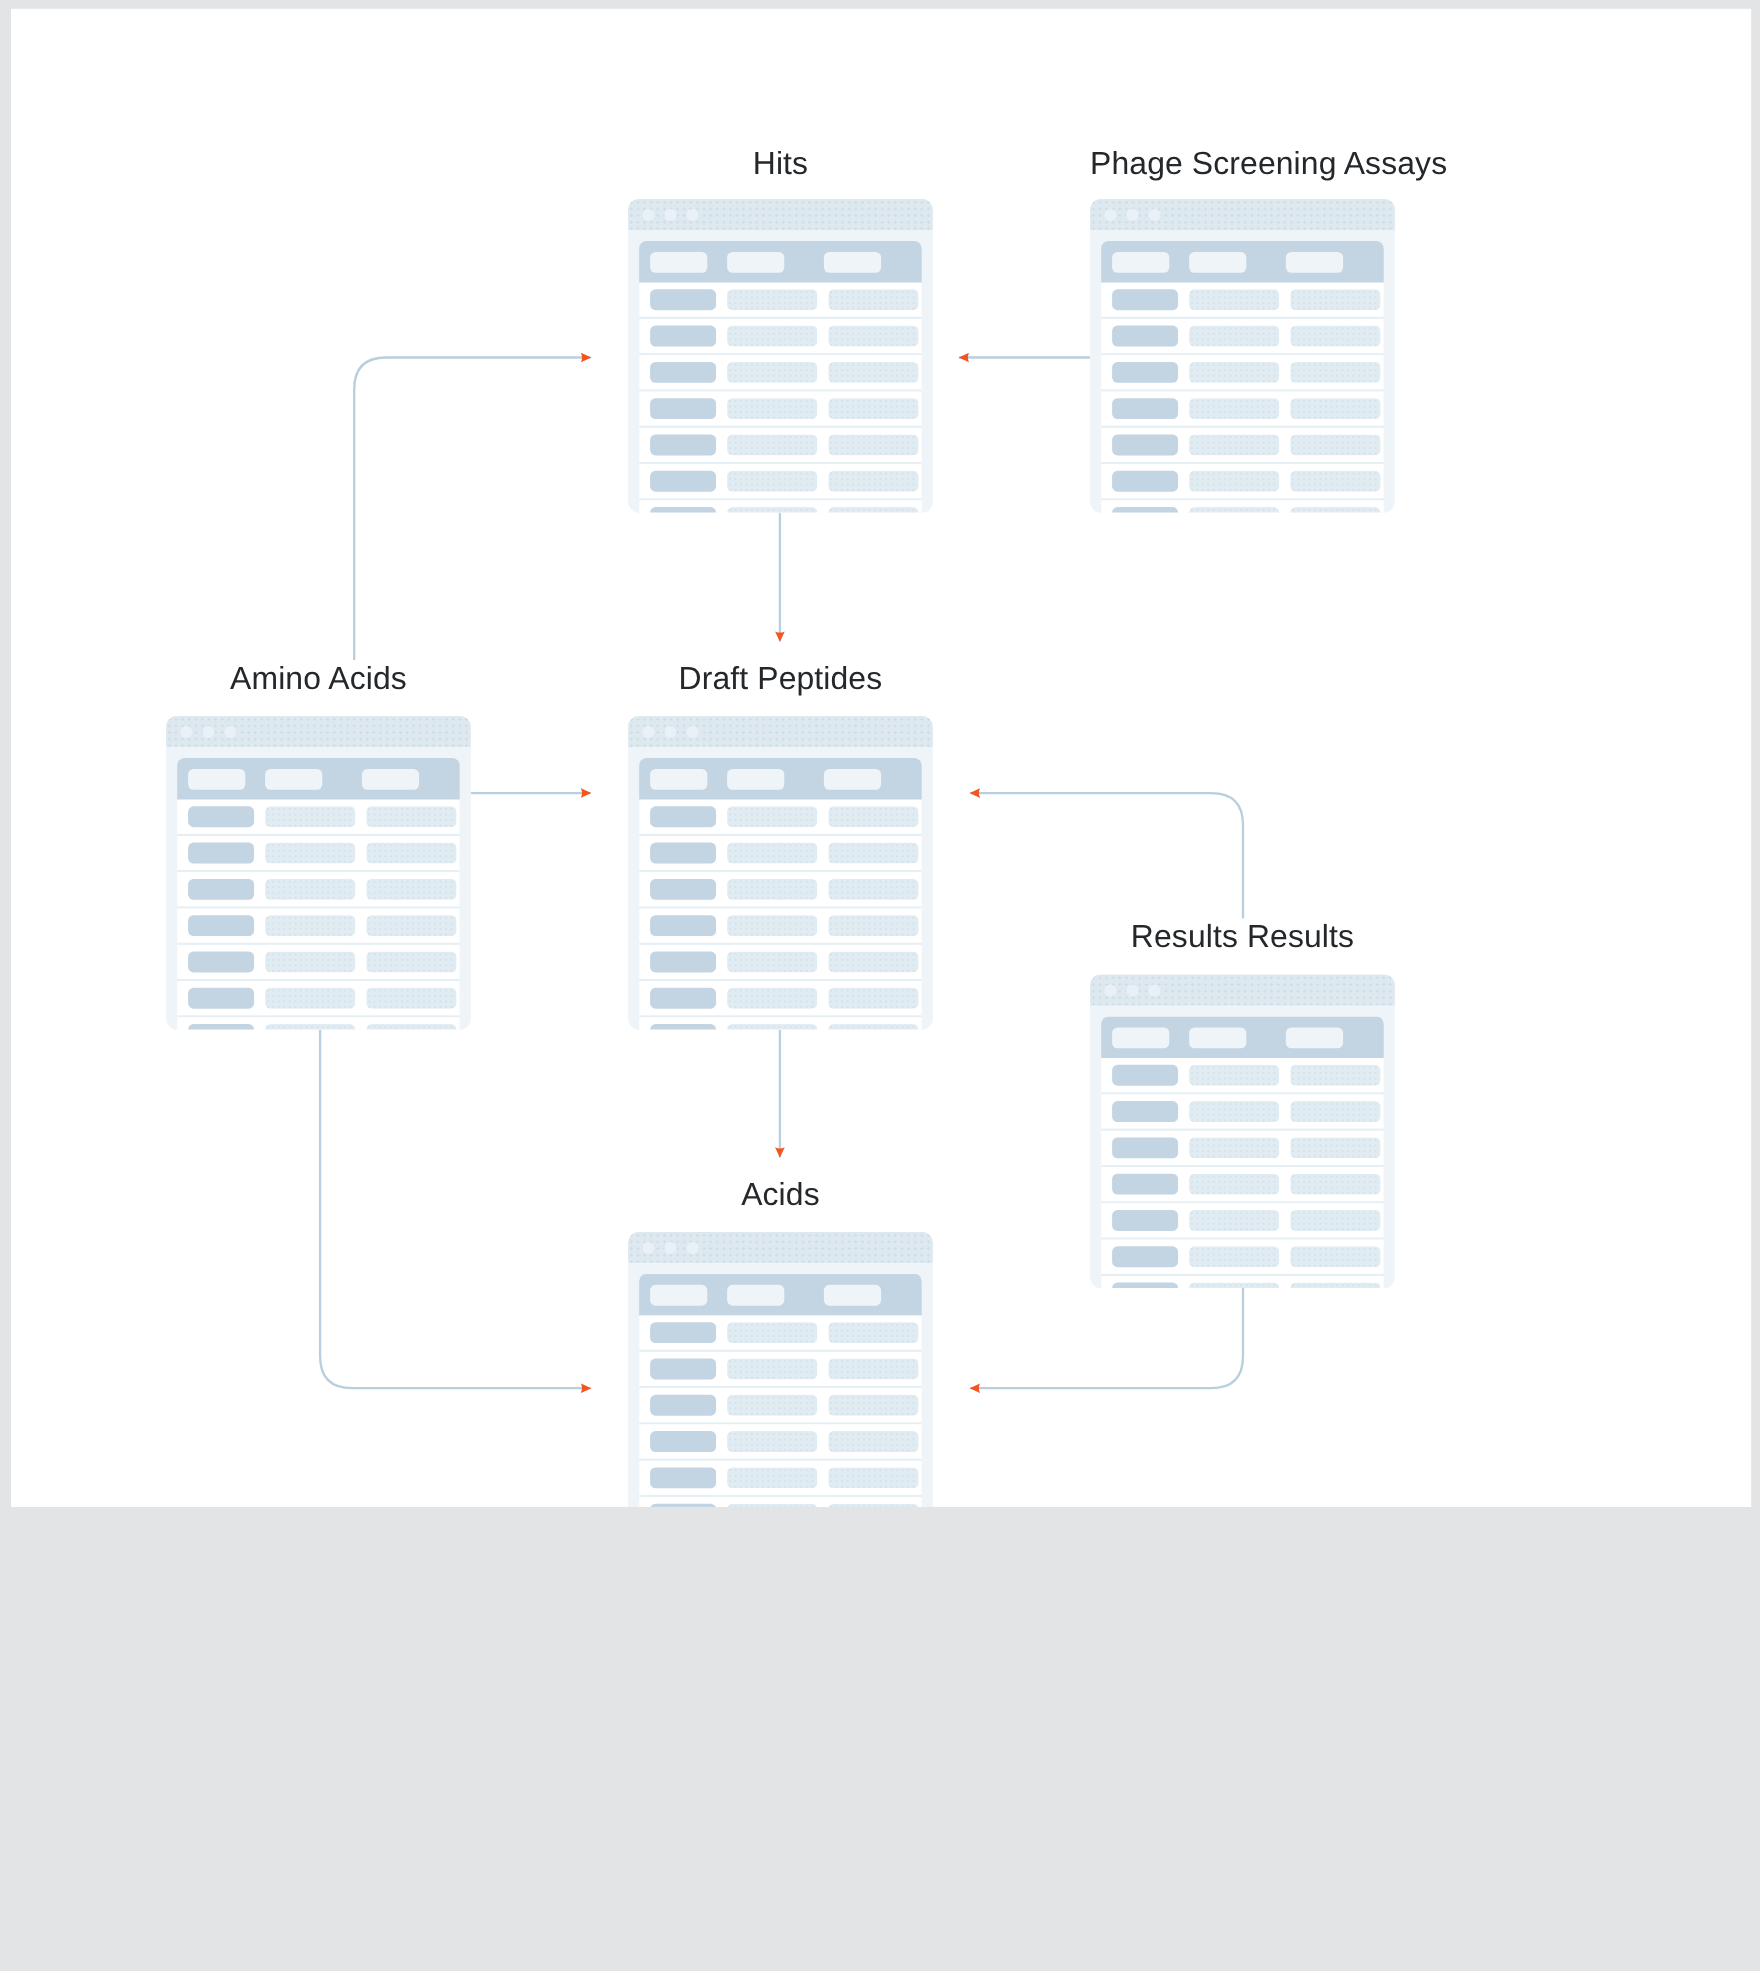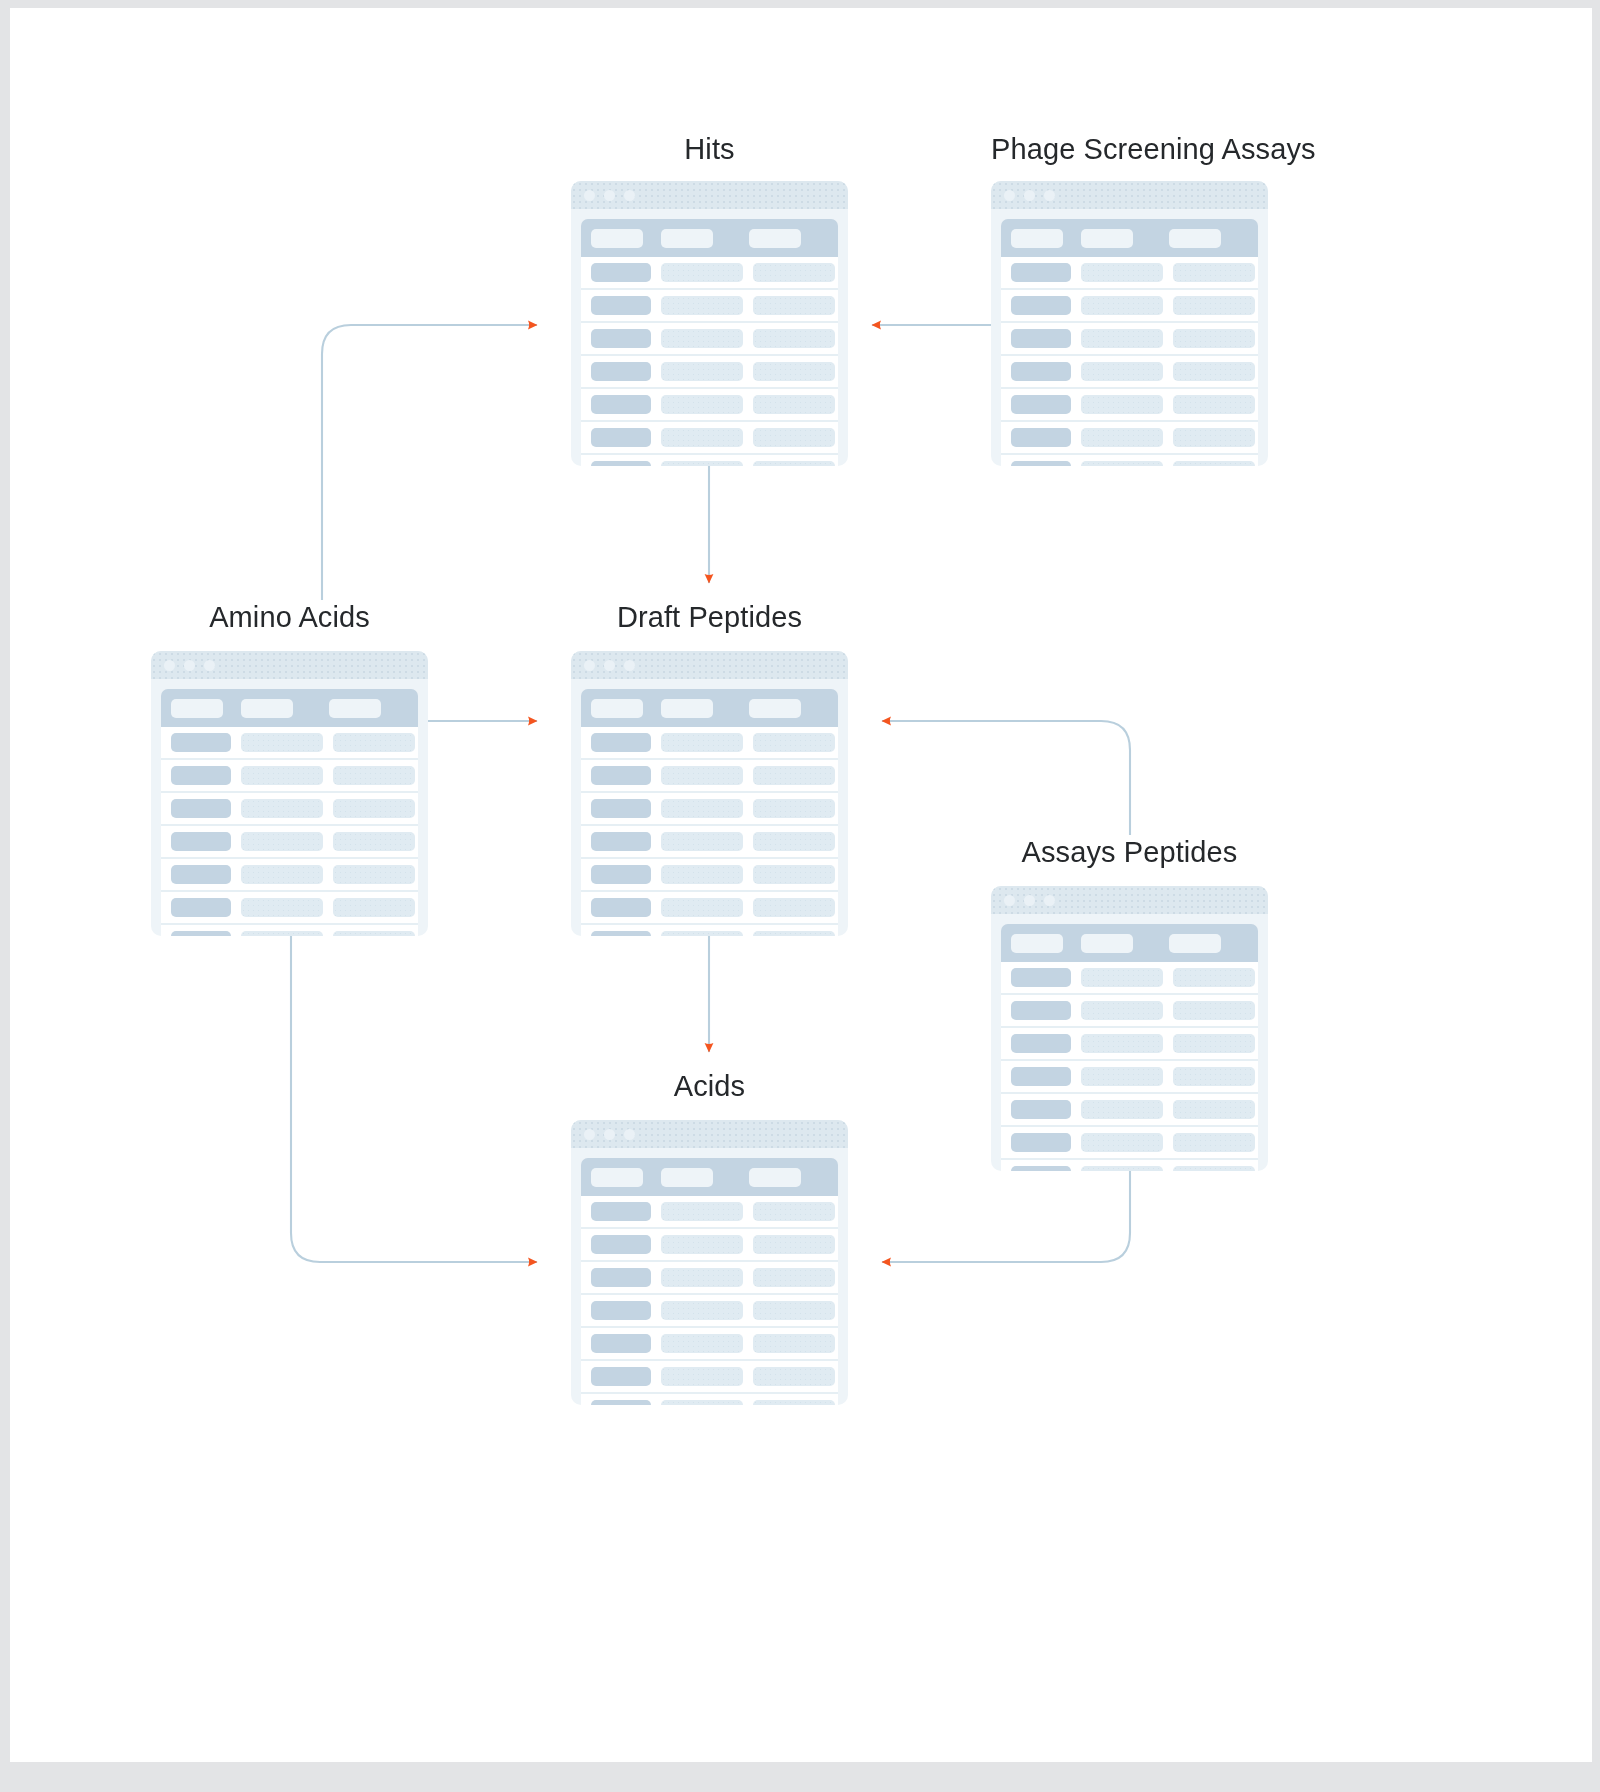--- a/index.html
+++ b/index.html
@@ -12,21 +12,21 @@
     height: 1792px;
     font-family: "Liberation Sans", "DejaVu Sans", sans-serif;
     overflow: hidden;
   }
 
   #canvas {
     position: absolute;
     left: 10px;
     top: 8px;
     width: 1582px;
-    height: 1754px;
+    height: 1362px;
     background: #ffffff;
     overflow: hidden;
   }
 
   
   #edges {
     position: absolute;
     left: 0; top: 0;
     width: 1582px;
     height: 1778px;
@@ -373,21 +373,21 @@
             <div class="cell key" style="width:60px;"></div>
             <div class="cell val" style="width:82px; margin-left:10px;"></div>
             <div class="cell val" style="width:82px; margin-left:10px;"></div>
           </div>
         </div>
       </div>
     </div>
   </div>
 
   <div class="node" style="left:981px; top:827px; width:277px;">
-    <div class="node-label" style="top:0px;">Assays Peptides</div>
+    <div class="node-label" style="top:0px;">Results Results</div>
     <div class="card" style="top:51px; width:277px; height:285px;">
       <div class="card-titlebar">
         <span class="dot"></span>
         <span class="dot"></span>
         <span class="dot"></span>
       </div>
       <div class="card-body">
         <div class="table">
           <div class="thead">
             <div class="th" style="width:52px;"></div>

